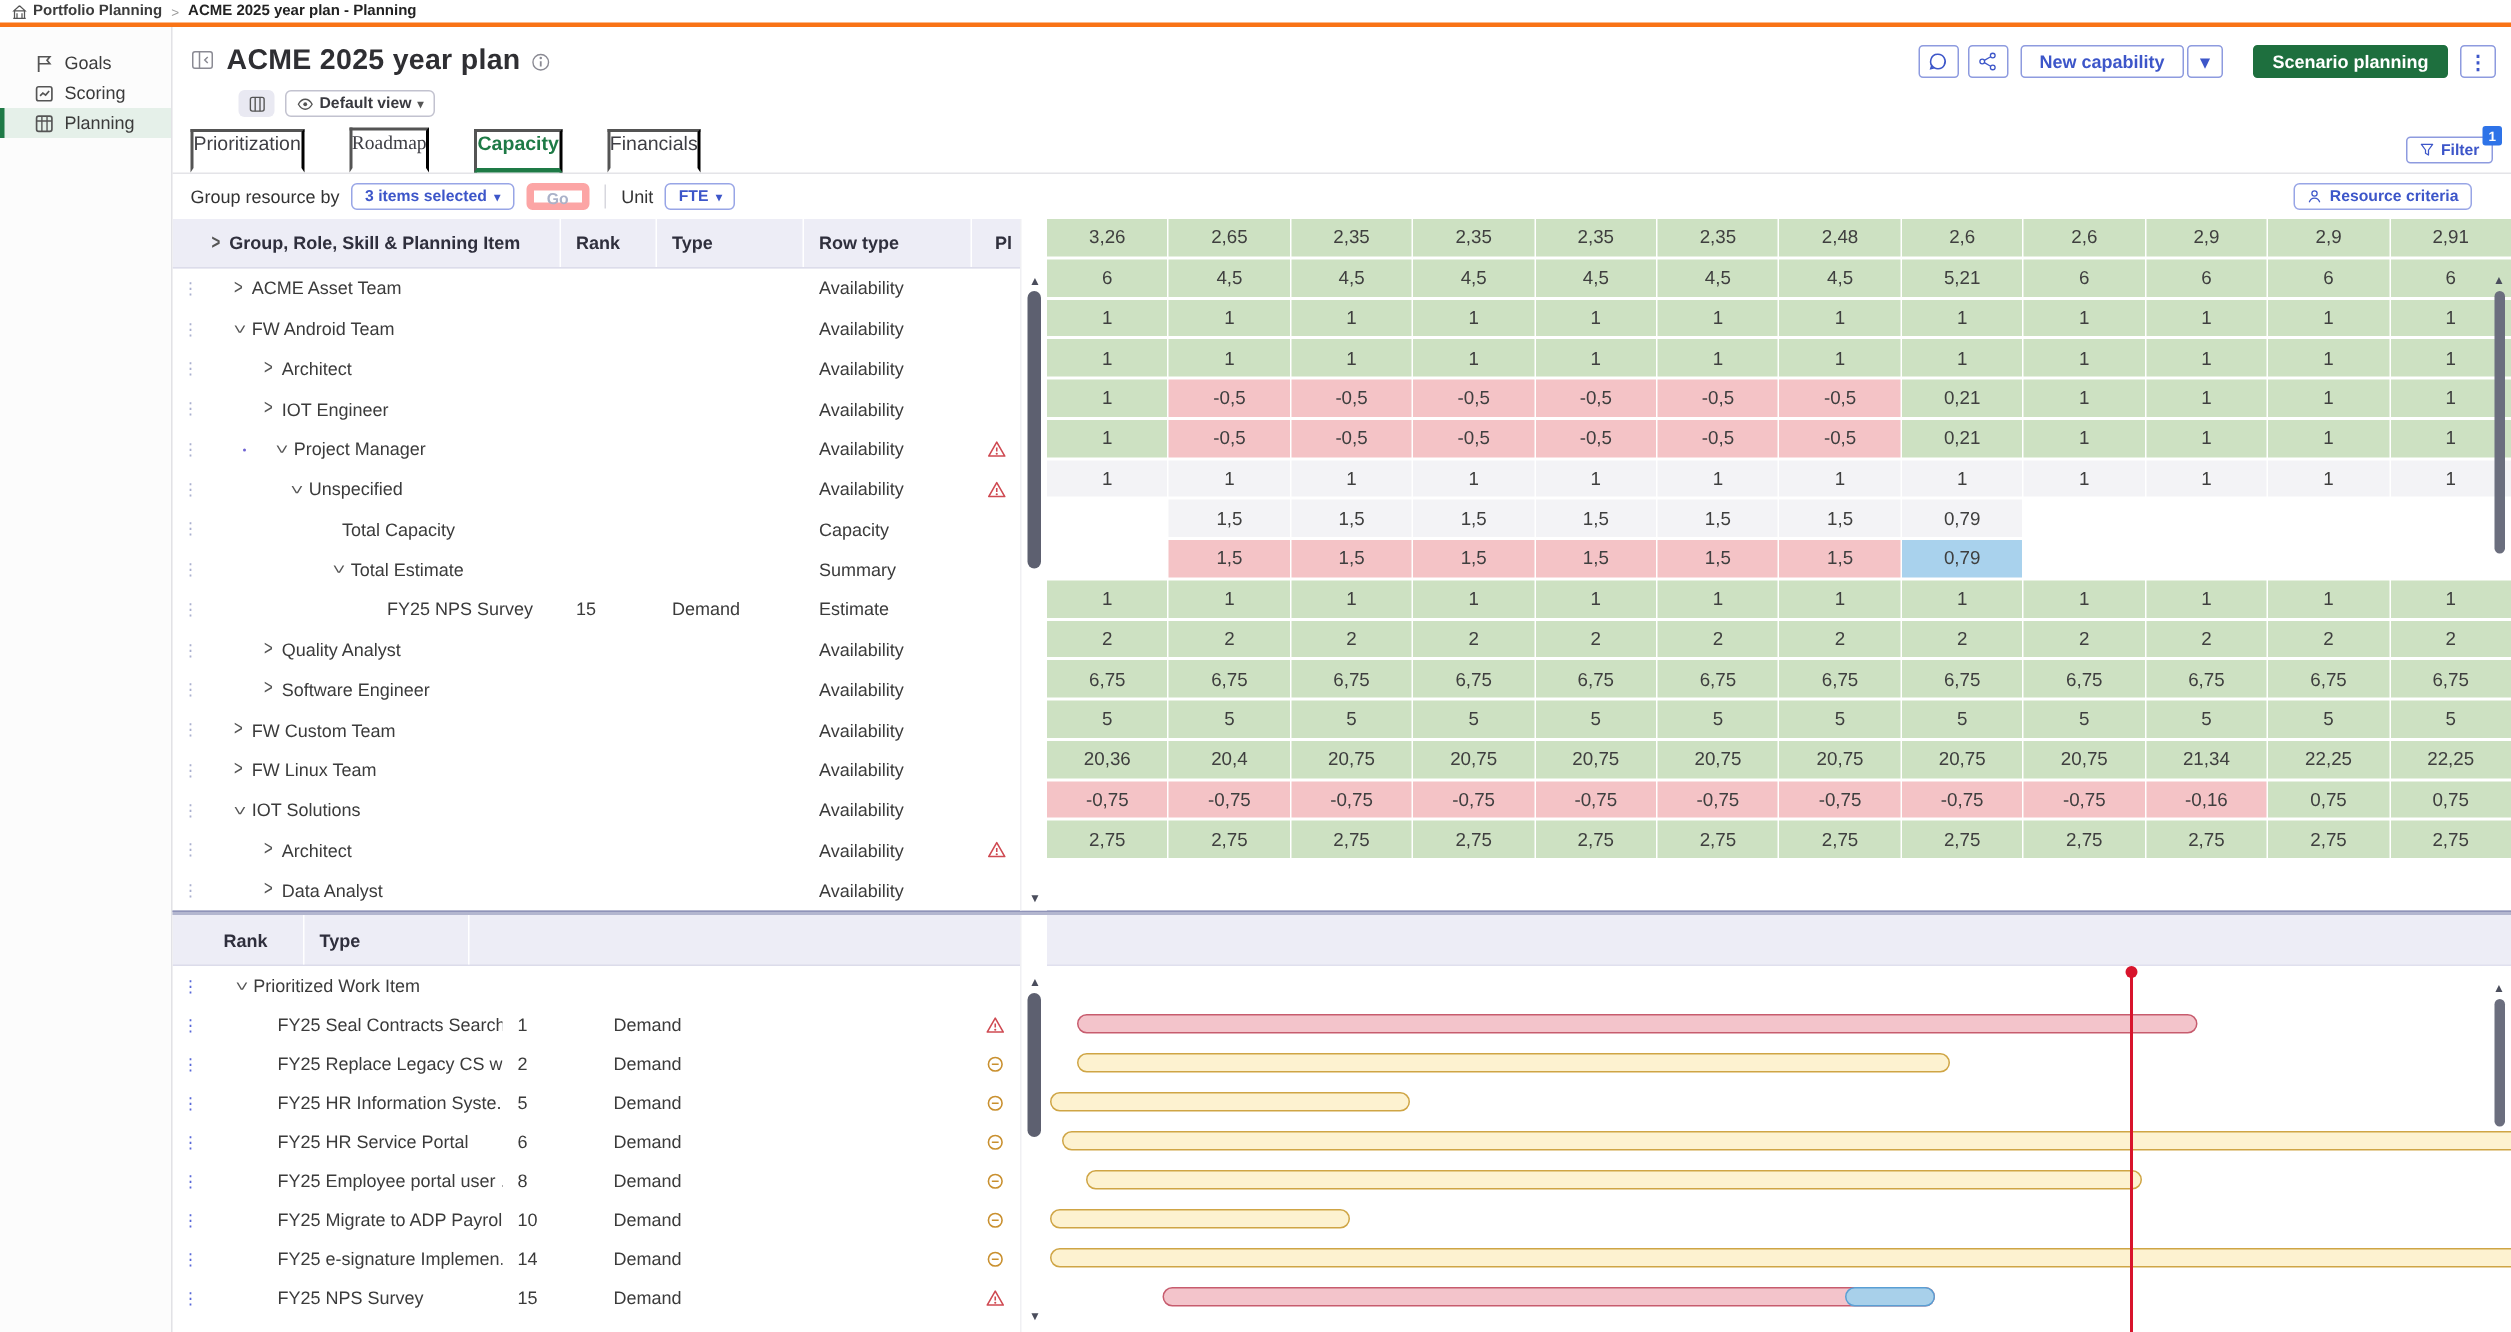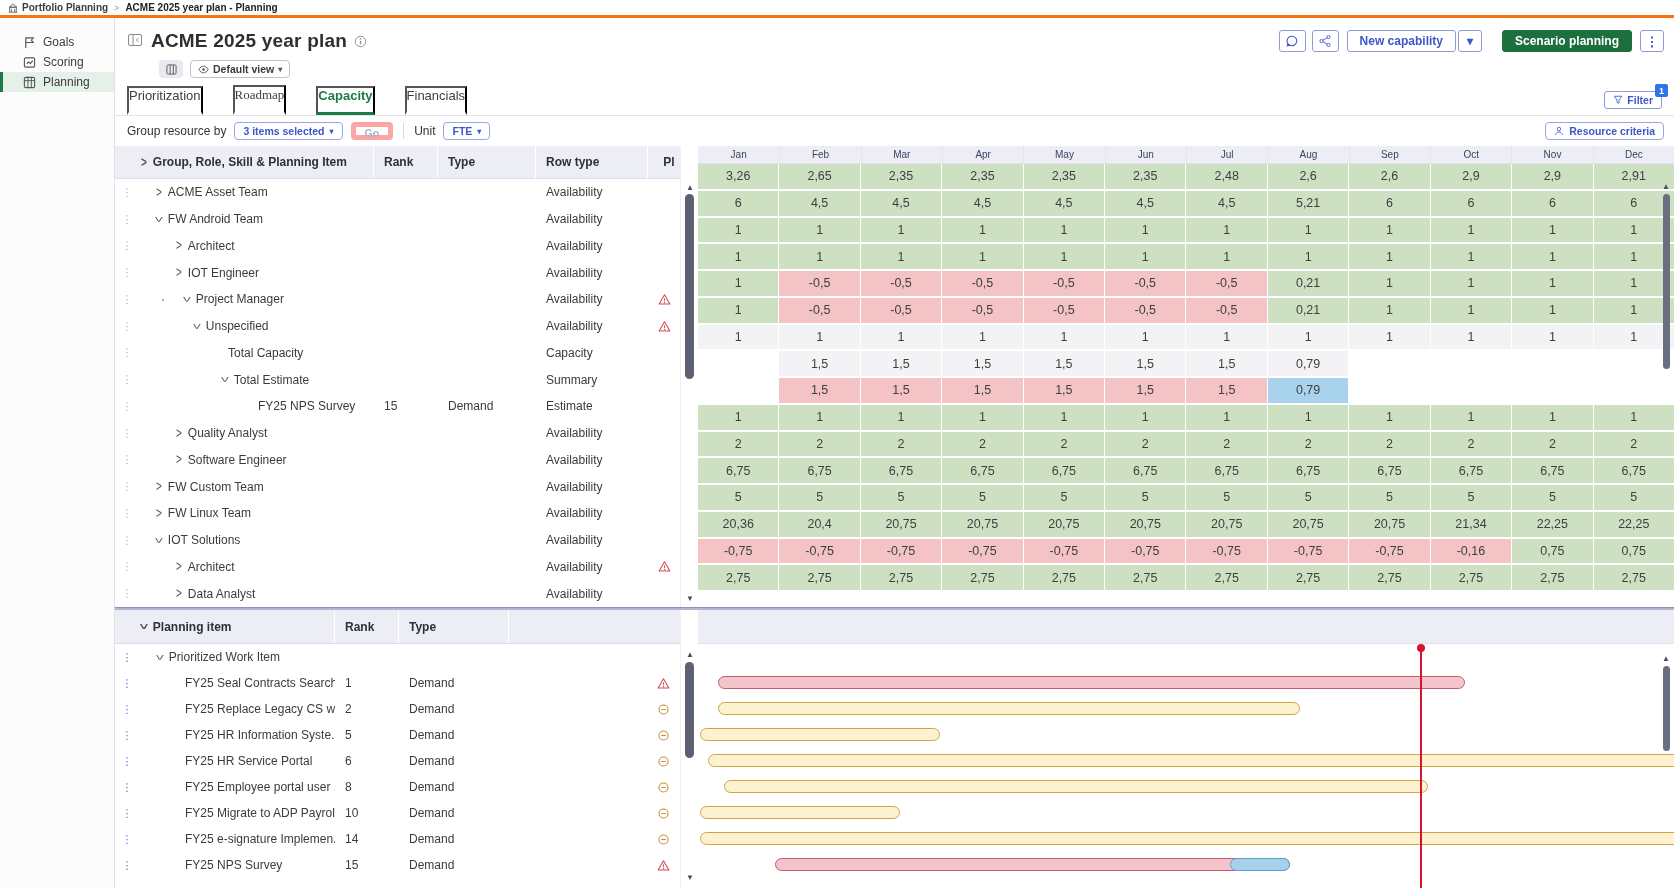--- a/index.html
+++ b/index.html
@@ -61,21 +61,21 @@
 
   
   .toolbar { height:30px; display:flex; align-items:center; gap:8px; padding-left:12px; position:relative; }
   .tb-label { font-size:12px; color:#333; }
   .pill { height:18px; border:1px solid #98a5e6; border-radius:4px; background:#fff; color:#3d56c9;
     font-size:10.5px; font-weight:bold; display:inline-flex; align-items:center; gap:5px; padding:0 8px; cursor:pointer; }
   .pill .caret { font-size:8px; }
   .go-btn { height:18px; border:5px solid #fca5a5; border-radius:4px; background:#fff; color:#aab2c9;
     font-size:10.5px; font-weight:bold; padding:0 9px; }
   .tb-div { width:1px; height:16px; background:#d7d7de; margin:0 2px; }
-  .res-crit { position:absolute; right:10px; }
+  .res-crit { position:absolute; right:26px; }
 
   
   .upper { height:461px; display:flex; min-width:0; }
   .lower { flex:1; display:flex; min-width:0; }
   .panel-divider { height:3px; background:#b3b6cf; border-top:1px solid #8f93b8; }
 
   .ltable { width:565px; flex:0 0 565px; display:flex; flex-direction:column; overflow:hidden; }
   .lhead { background:#ededf6; display:flex; align-items:center; font-size:12px; font-weight:bold;
     color:#2f2f3d; border-bottom:1px solid #dcdcea; }
   .upper .lhead { height:33px; }
@@ -512,34 +512,20 @@
           </div>
       </div>
 
       <div class="vscroll">
         <span class="vs-arrow" style="top:37px;">▲</span>
         <div class="vs-thumb" style="top:48px; height:185px;"></div>
         <span class="vs-arrow" style="bottom:4px;">▼</span>
       </div>
 
       <div class="grid">
-        <div class="mrow" id="m-row">
-            <div class="mcell">Jan</div>
-            <div class="mcell">Feb</div>
-            <div class="mcell">Mar</div>
-            <div class="mcell">Apr</div>
-            <div class="mcell">May</div>
-            <div class="mcell">Jun</div>
-            <div class="mcell">Jul</div>
-            <div class="mcell">Aug</div>
-            <div class="mcell">Sep</div>
-            <div class="mcell">Oct</div>
-            <div class="mcell">Nov</div>
-            <div class="mcell">Dec</div>
-          </div>
         <div id="grid-rows">
             <div class="grow">
               <div class="cell cg">3,26</div>
               <div class="cell cg">2,65</div>
               <div class="cell cg">2,35</div>
               <div class="cell cg">2,35</div>
               <div class="cell cg">2,35</div>
               <div class="cell cg">2,35</div>
               <div class="cell cg">2,48</div>
               <div class="cell cg">2,6</div>
@@ -765,24 +751,20 @@
         </div>
       </div>
     </div>
 
     <div class="panel-divider"></div>
 
     <div class="lower">
       <div class="ltable">
         <div class="lhead">
           <span class="lt-handle"></span>
-          <span class="hcell lb-name" style="padding-left:2px;">
-            <span class="chev open">&gt;</span>
-            <span>Planning item</span>
-          </span>
           <span class="hcell lb-rank">Rank</span>
           <span class="hcell lb-type">Type</span>
           <span class="hcell lb-fill" style="border-right:none;"></span>
           <span class="lb-pl"></span>
         </div>
         <div id="plan-rows">
             <div class="lrow">
               <span class="lt-handle">⋮</span>
               <span class="lb-name" style="padding-left: 18px;">
                 <span class="chev open">&gt;</span>

